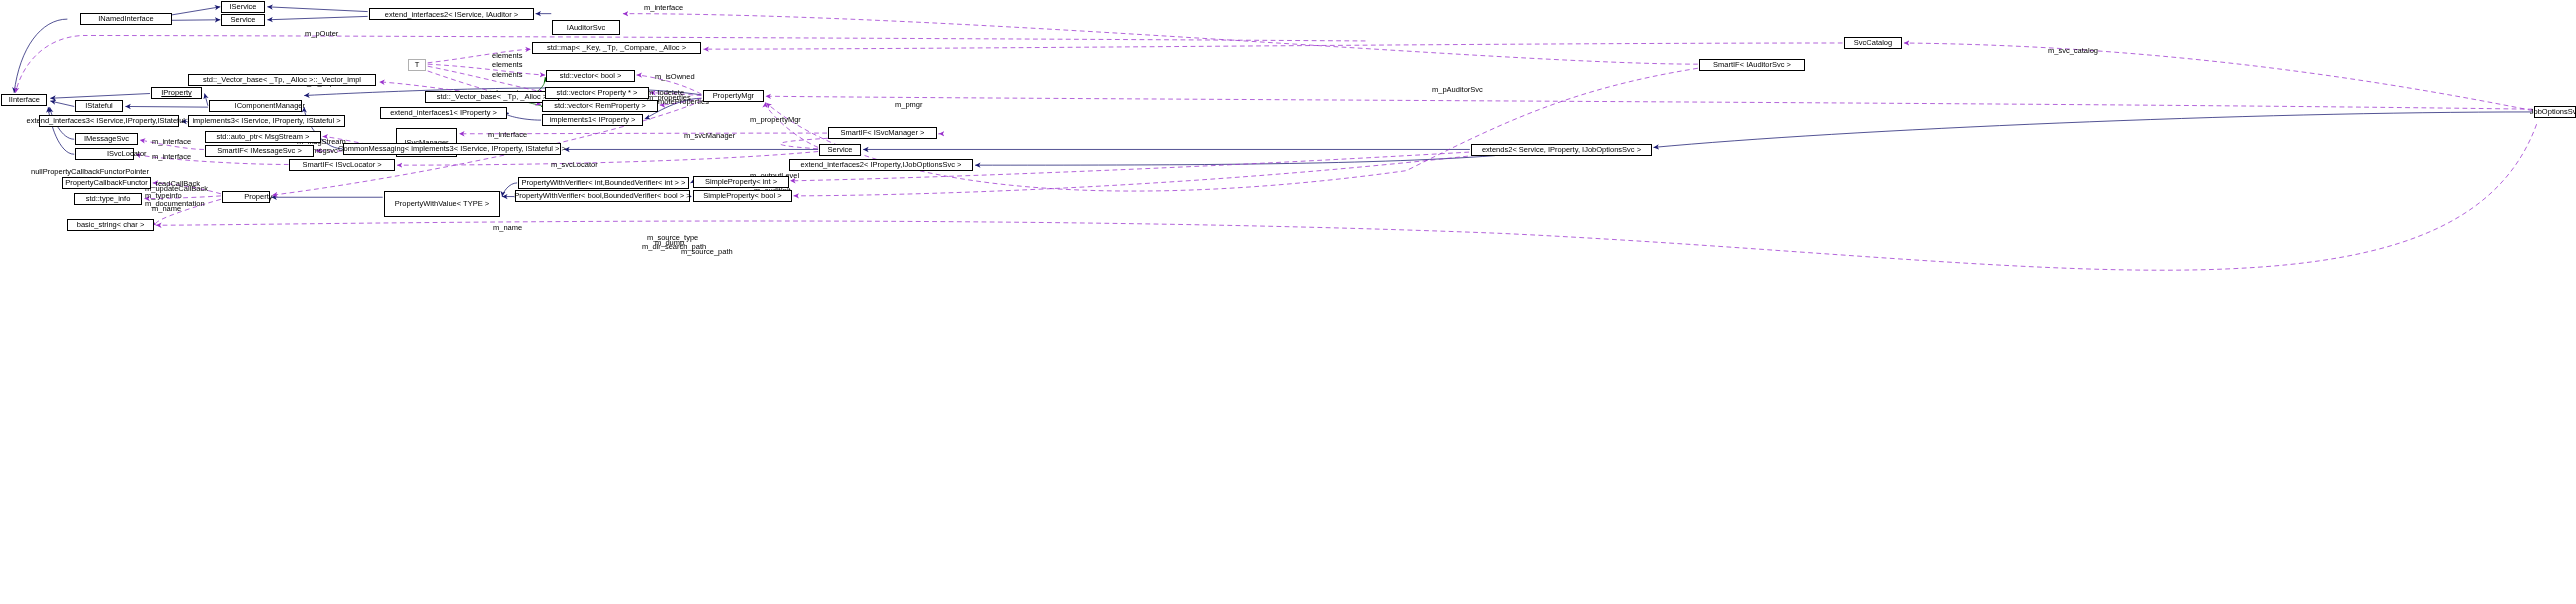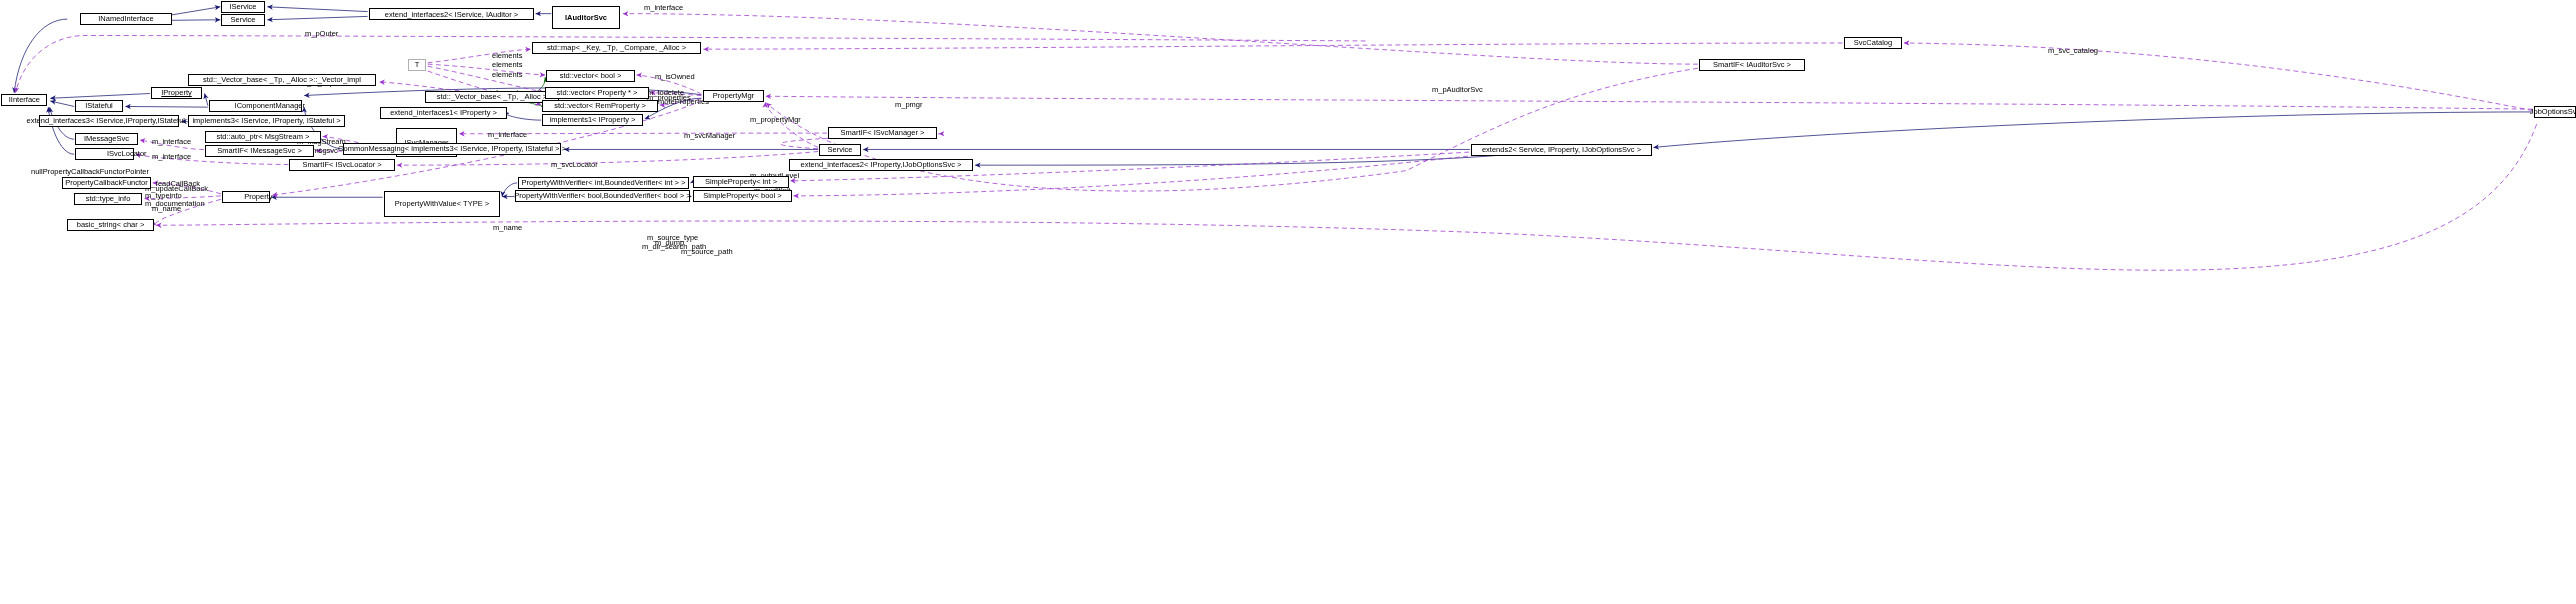--- a/index.html
+++ b/index.html
@@ -150,21 +150,21 @@
 
       <path d="M1027,148 C900,200 600,260 398,286"></path>
     </g>
   </svg>
 
   <div id="nodes-layer">
       <div class="node" style="left: 221px; top: 0.7px; width: 44px; height: 12.3px;">IService</div>
       <div class="node" style="left: 221px; top: 13.7px; width: 44px; height: 12.3px;">Service</div>
       <div class="node" style="left: 68px; top: 13px; width: 92px; height: 12.3px; margin-left: 12px;">INamedInterface</div>
       <div class="node" style="left: 369px; top: 8.2px; width: 165px; height: 12.3px;">extend_interfaces2&lt; IService, IAuditor &gt;</div>
-      <div class="node" style="left: 552px; top: 6px; width: 68px; height: 23px; font-weight: bold;">IAuditorSvc</div>
+      <div class="node" style="left: 552px; top: 20px; width: 68px; height: 15px;">IAuditorSvc</div>
       <div class="node" style="left: 1844px; top: 37px; width: 58px; height: 12.3px;">SvcCatalog</div>
       <div class="node" style="left: 532px; top: 42px; width: 169px; height: 12.3px;">std::map&lt; _Key, _Tp, _Compare, _Alloc &gt;</div>
       <div class="node" style="left: 1699px; top: 59px; width: 106px; height: 12.3px;">SmartIF&lt; IAuditorSvc &gt;</div>
       <div class="node tparam" style="left: 408px; top: 59px; width: 18px; height: 12.3px;">T</div>
       <div class="node" style="left: 546px; top: 70px; width: 89px; height: 12.3px;">std::vector&lt; bool &gt;</div>
       <div class="node" style="left: 188px; top: 74px; width: 188px; height: 12.3px;">std::_Vector_base&lt; _Tp, _Alloc &gt;::_Vector_impl</div>
       <div class="node" style="left: 151px; top: 87px; width: 51px; height: 12.3px; text-decoration: underline;">IProperty</div>
       <div class="node" style="left: 380px; top: 91px; width: 134px; height: 12.3px; margin-left: 45px;">std::_Vector_base&lt; _Tp, _Alloc &gt;</div>
       <div class="node" style="left: 545px; top: 87px; width: 104px; height: 12.3px;">std::vector&lt; Property * &gt;</div>
       <div class="node" style="left: 703px; top: 90px; width: 61px; height: 12.3px;">PropertyMgr</div>

